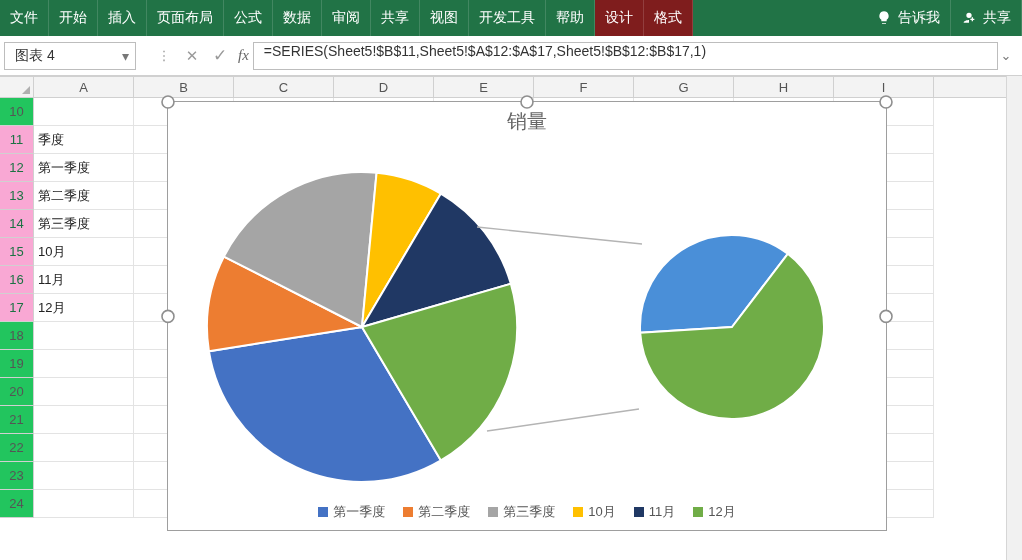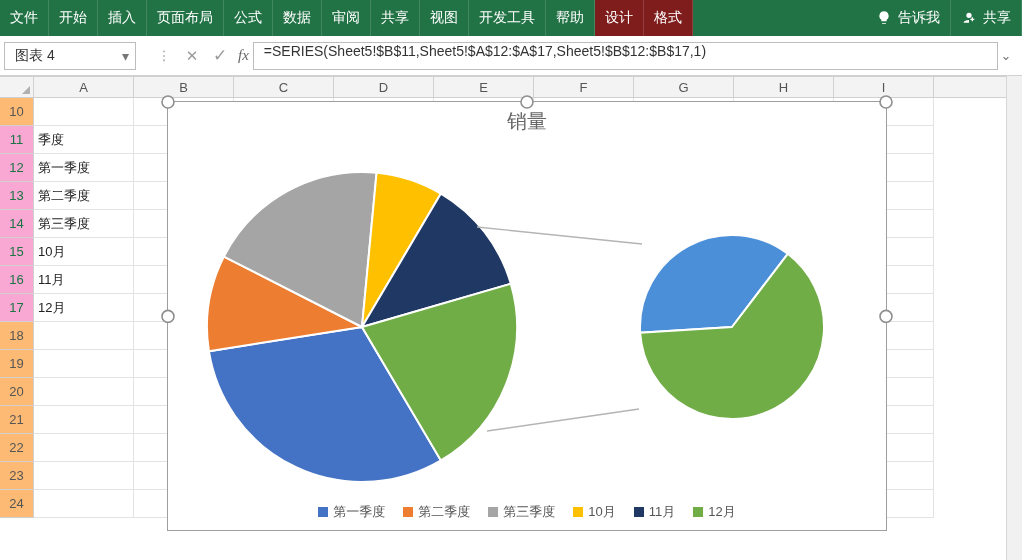--- a/index.html
+++ b/index.html
@@ -25,21 +25,21 @@
   .sheet { position:relative; width:1006px; }
   
   .colhdrs { display:flex; height:22px; background:#f3f3f3; border-bottom:1px solid #d0d0d0; border-top:1px solid #d0d0d0;}
   .corner { width:34px; border-right:1px solid #d0d0d0; background:#f3f3f3; position:relative; }
   .corner::after{ content:""; position:absolute; right:3px; bottom:3px; width:0; height:0; border-left:8px solid transparent; border-bottom:8px solid #b0b0b0; }
   .ch { flex:0 0 100px; text-align:center; font-size:13px; color:#555; border-right:1px solid #d0d0d0; line-height:21px;}
   .ch:first-of-type{ flex:0 0 100px; }
   
   .rows { position:relative; }
   .row { display:flex; height:28px; }
-  .rh { width:34px; background:#fdba74; border-right:1px solid #d0d0d0; border-bottom:1px solid #d0d0d0; text-align:center; font-size:13px; color:#555; line-height:27px;}
+  .rh { width:34px; background:#22c55e; border-right:1px solid #d0d0d0; border-bottom:1px solid #d0d0d0; text-align:center; font-size:13px; color:#555; line-height:27px;}
   .cell { flex:0 0 100px; border-right:1px solid #e3e3e3; border-bottom:1px solid #e3e3e3; line-height:27px; padding:0 4px; }
   .hl .cell:first-of-type { background:#888888; color:#fff; text-align:center; font-size:15px; border-right:1px solid #666; border-bottom:1px solid #666;}
   .row.sel .rh { background:#f9a8d4; color:#1b7243; }
   
   .chartobj { position:absolute; left:167px; top:25px; width:720px; height:430px; background:#fff; border:1px solid #9e9e9e; }
   .chartobj .title { text-align:center; color:#666; font-size:20px; padding:6px 0 2px 0;}
   .handles circle { fill:#fff; stroke:#8f8f8f; stroke-width:1.6; }
   .handles { position:absolute; inset:-7px; pointer-events:none;}
   .pie { display:block; margin:0 auto;}
   .leg-row { display:flex; justify-content:center; gap:18px; font-size:13px; color:#555; padding-top:6px;}

